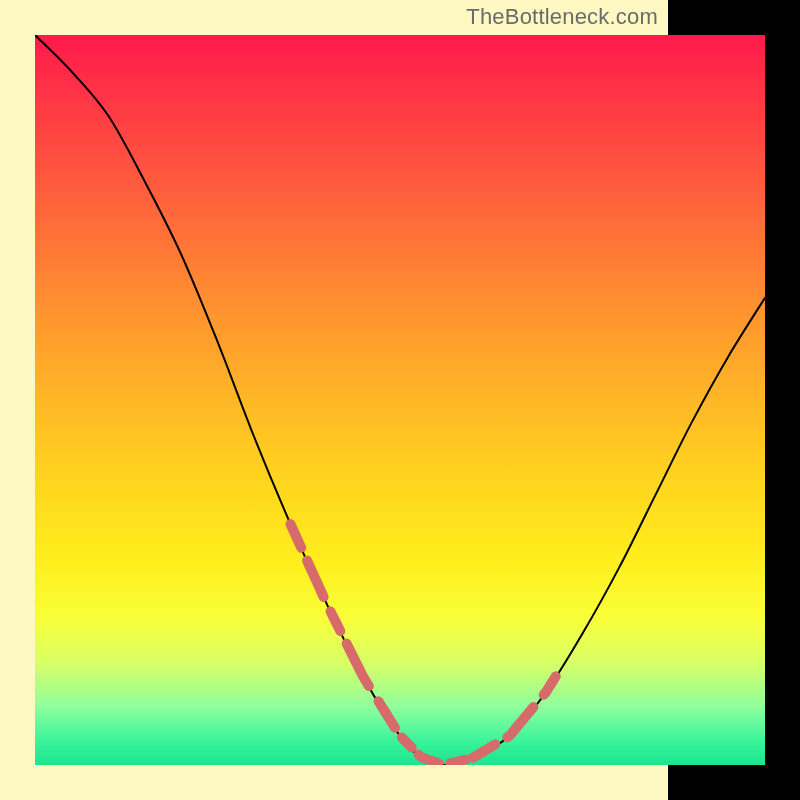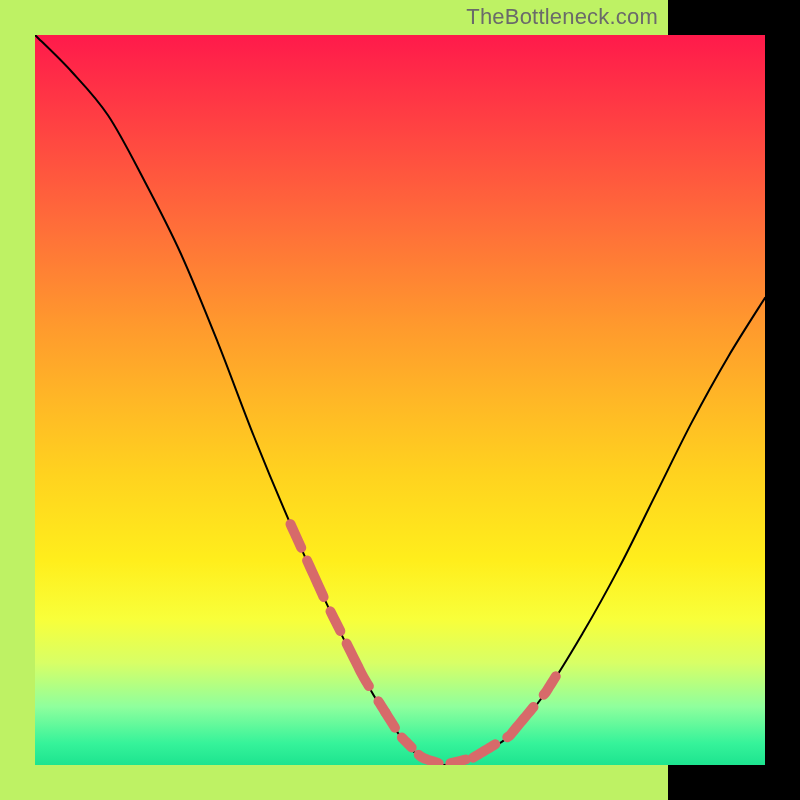--- a/index.html
+++ b/index.html
@@ -8,21 +8,21 @@
     width: 800px;
     height: 800px;
     background: #000;
     overflow: hidden;
     font-family: Arial, Helvetica, sans-serif;
   }
   .frame {
     position: relative;
     width: 668px;
     height: 800px;
-    background: #bef264;
+    background: #fef9c3;
   }
   .attribution {
     position: absolute;
     top: 4px;
     right: 10px;
     color: #6a6a6a;
     font-size: 22px;
     font-weight: 400;
     letter-spacing: 0.2px;
     z-index: 20;

